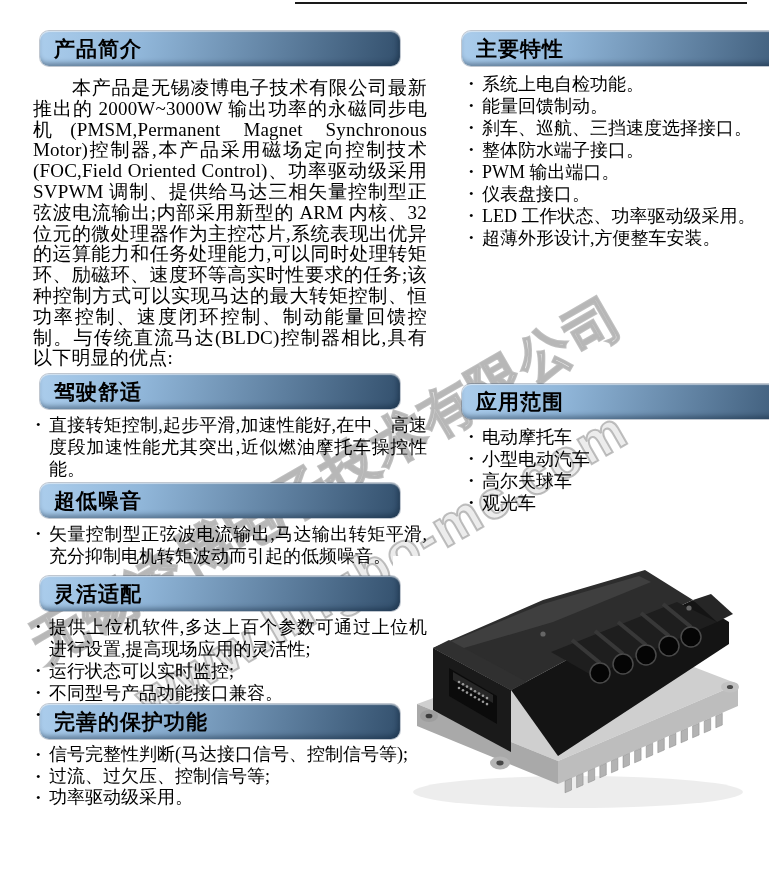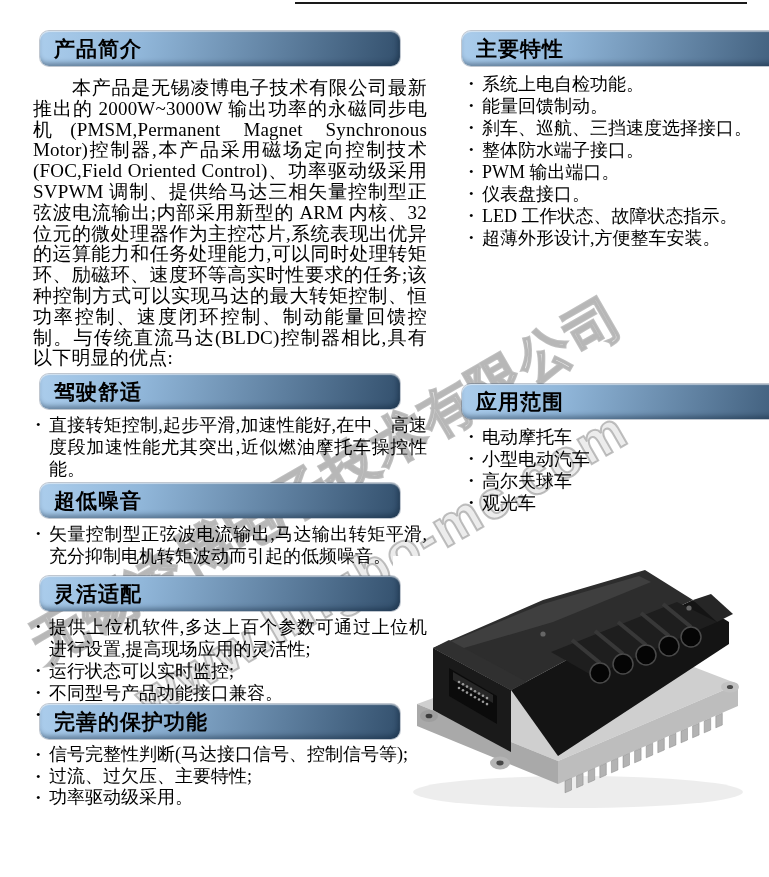--- a/index.html
+++ b/index.html
@@ -84,38 +84,38 @@
       <li>运行状态可以实时监控;</li>
       <li>不同型号产品功能接口兼容。</li>
       <li class="lone"></li>
     </ul>
 
     <div class="hbar bar-protect">
       <span class="hbar-label">完善的保护功能</span>
     </div>
     <ul class="blist tight">
       <li>信号完整性判断(马达接口信号、控制信号等);</li>
-      <li>过流、过欠压、主要特性;</li>
+      <li>过流、过欠压、控制信号等;</li>
       <li>功率驱动级采用。</li>
     </ul>
   </div>
 
   <div class="col col-right">
 
     <div class="hbar">
       <span class="hbar-label">主要特性</span>
     </div>
     <ul class="blist">
       <li>系统上电自检功能。</li>
       <li>能量回馈制动。</li>
       <li>刹车、巡航、三挡速度选择接口。</li>
       <li>整体防水端子接口。</li>
       <li>PWM 输出端口。</li>
       <li>仪表盘接口。</li>
-      <li>LED 工作状态、故障状态指示。</li>
+      <li>LED 工作状态、功率驱动级采用。</li>
       <li>超薄外形设计,方便整车安装。</li>
     </ul>
 
     <div class="hbar bar-apps">
       <span class="hbar-label">应用范围</span>
     </div>
     <ul class="blist">
       <li>电动摩托车</li>
       <li>小型电动汽车</li>
       <li>高尔夫球车</li>

